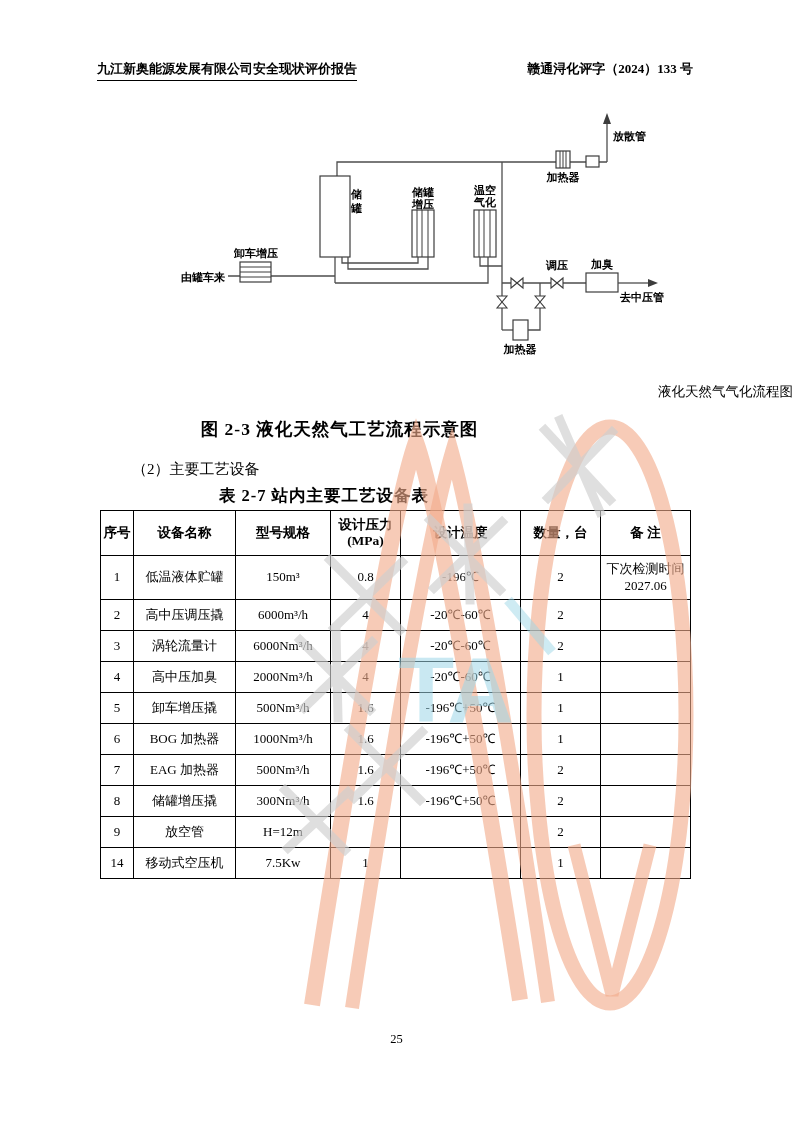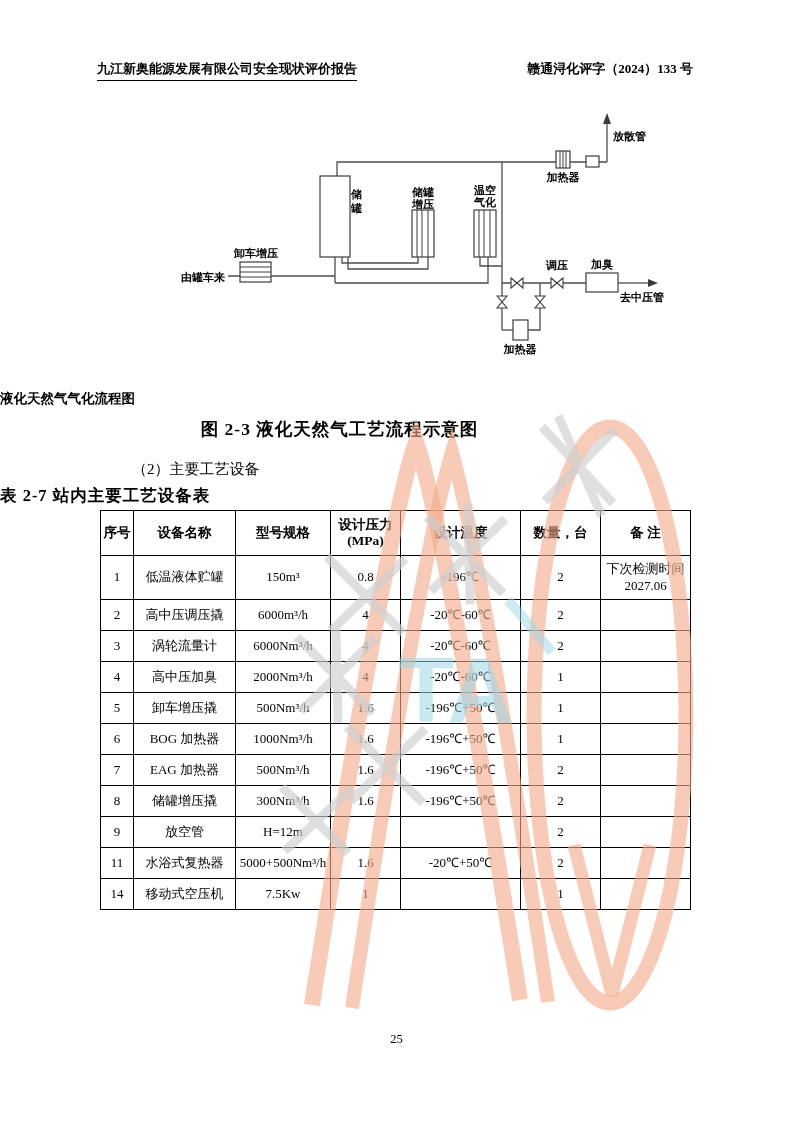--- a/index.html
+++ b/index.html
@@ -13,26 +13,26 @@
   .hdr-right{position:absolute;right:100px;top:0;}
   
   #flow-svg{position:absolute;left:0;top:0;}
   .pipe{stroke:#4d4d4d;stroke-width:1.3;fill:none;}
   .equip{stroke:#3c3c3c;stroke-width:1.2;fill:#ffffff;}
   .hatch{stroke:#3c3c3c;stroke-width:1;}
   .dlabel{font-family:"Liberation Sans",sans-serif;font-size:11px;font-weight:bold;fill:#000;}
   .valve{fill:#ffffff;stroke:#3c3c3c;stroke-width:1.1;}
   .arrowhead{fill:#3c3c3c;stroke:none;}
   
-  .diagram-caption{position:absolute;top:383px;left:0;width:793px;text-align:left;
-    font-family:"Liberation Sans",sans-serif;font-size:13.5px;font-weight:bold;margin-top:7px;}
+  .diagram-caption{position:absolute;top:383px;left:0;width:793px;text-align:right;
+    font-family:"Liberation Sans",sans-serif;font-size:13.5px;font-weight:normal;}
   .figure-caption{position:absolute;top:417px;left:0;width:679px;text-align:center;
     font-size:17.5px;font-weight:bold;letter-spacing:1px;}
   .section-item{position:absolute;top:452px;left:132px;font-size:15px;margin-top:8px;}
-  .table-caption{position:absolute;top:485px;left:0;width:648px;
+  .table-caption{position:absolute;top:485px;left:0;width:648px;text-align:center;
     font-size:16.5px;font-weight:bold;letter-spacing:1px;}
   
   table.equip-table{position:absolute;left:100px;top:510px;border-collapse:collapse;
     table-layout:fixed;width:590px;background:transparent;}
   .equip-table th,.equip-table td{border:1px solid #000;text-align:center;vertical-align:middle;
     font-size:13px;padding:0 1px;line-height:1.25;overflow:hidden;}
   .equip-table th{font-weight:bold;height:44px;font-size:13.5px;}
   .equip-table tbody tr{height:31px;}
   .equip-table tbody tr:first-child{height:44px;}
   .hdr2line{display:block;line-height:1.2;}
@@ -224,29 +224,20 @@
       <tr>
         <td>9</td>
         <td>放空管</td>
         <td>H=12m</td>
         <td></td>
         <td></td>
         <td>2</td>
         <td></td>
       </tr>
       <tr>
-        <td>11</td>
-        <td>水浴式复热器</td>
-        <td>5000+500Nm³/h</td>
-        <td>1.6</td>
-        <td>-20℃+50℃</td>
-        <td>2</td>
-        <td></td>
-      </tr>
-      <tr>
         <td>14</td>
         <td>移动式空压机</td>
         <td>7.5Kw</td>
         <td>1</td>
         <td></td>
         <td>1</td>
         <td></td>
       </tr>
     </tbody>
 </table>

